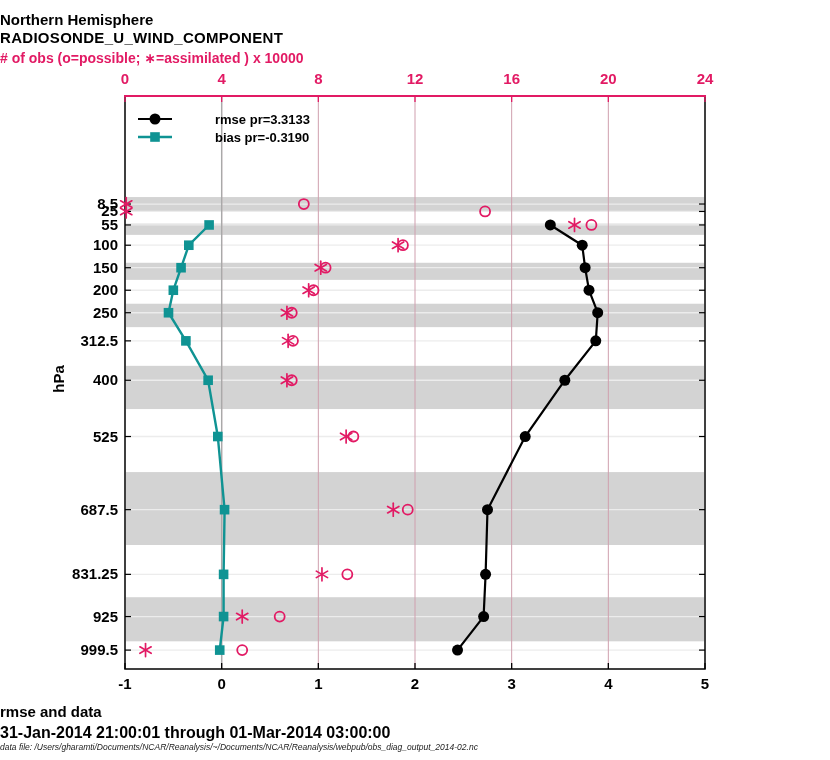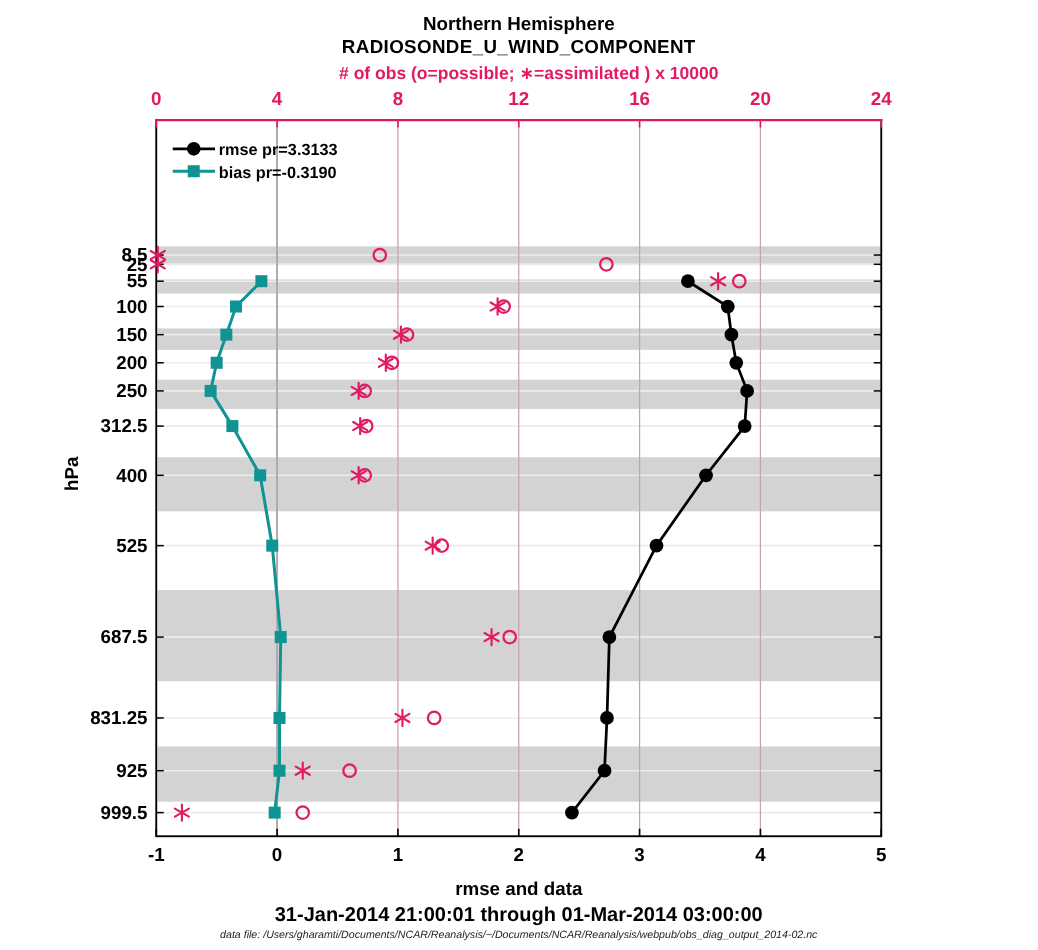--- a/index.html
+++ b/index.html
@@ -1,30 +1,30 @@
 <!DOCTYPE html>
 <html><head>
 <meta charset="utf-8">
 <style>
   html,body{margin:0;padding:0;background:#fff;}
   .figure{position:relative;width:830px;height:760px;background:#fff;
           font-family:"Liberation Sans","DejaVu Sans",sans-serif;color:#000;overflow:hidden;}
   .figure svg.plot{position:absolute;left:0;top:0;}
   .abs{position:absolute;}
-  .ctr{left:0;right:0;text-align:center;}
+  .ctr{left:0;right:0;}
   .title1{top:11px;font-size:15px;font-weight:bold;}
   .title2{top:29px;font-size:15px;font-weight:bold;letter-spacing:.3px;}
-  .obslabel{top:50px;font-size:14px;font-weight:bold;color:#e21a64;margin-left:16px;}
+  .obslabel{top:50px;font-size:14px;font-weight:bold;color:#e21a64;}
   .ylab{left:58px;top:379px;transform:translate(-50%,-50%) rotate(-90deg);
         font-size:15px;font-weight:bold;white-space:nowrap;}
   .xlab{top:703px;font-size:15px;font-weight:bold;}
   .dateline{top:724px;font-size:16px;font-weight:bold;}
   .datafile{top:742px;font-size:8.5px;color:#222;font-style:italic;}
   .legend{left:138px;top:110px;}
-  .legend-row{display:flex;align-items:center;height:18px;}
+  .legend-row{display:flex;align-items:center;height:18px;gap:40px;}
   .legend-row .sw{width:34px;height:14px;margin-right:3px;flex:0 0 auto;}
   .legend-row .lt{font-size:13px;font-weight:bold;white-space:nowrap;}
 </style>
 </head>
 <body>
 
 <div class="figure">
 
   <svg class="plot" id="plot-svg" width="830" height="760" viewBox="0 0 830 760">
       <rect x="126" y="197.0514532600157" width="578" height="13.953652788688146" fill="#d3d3d3"></rect>

